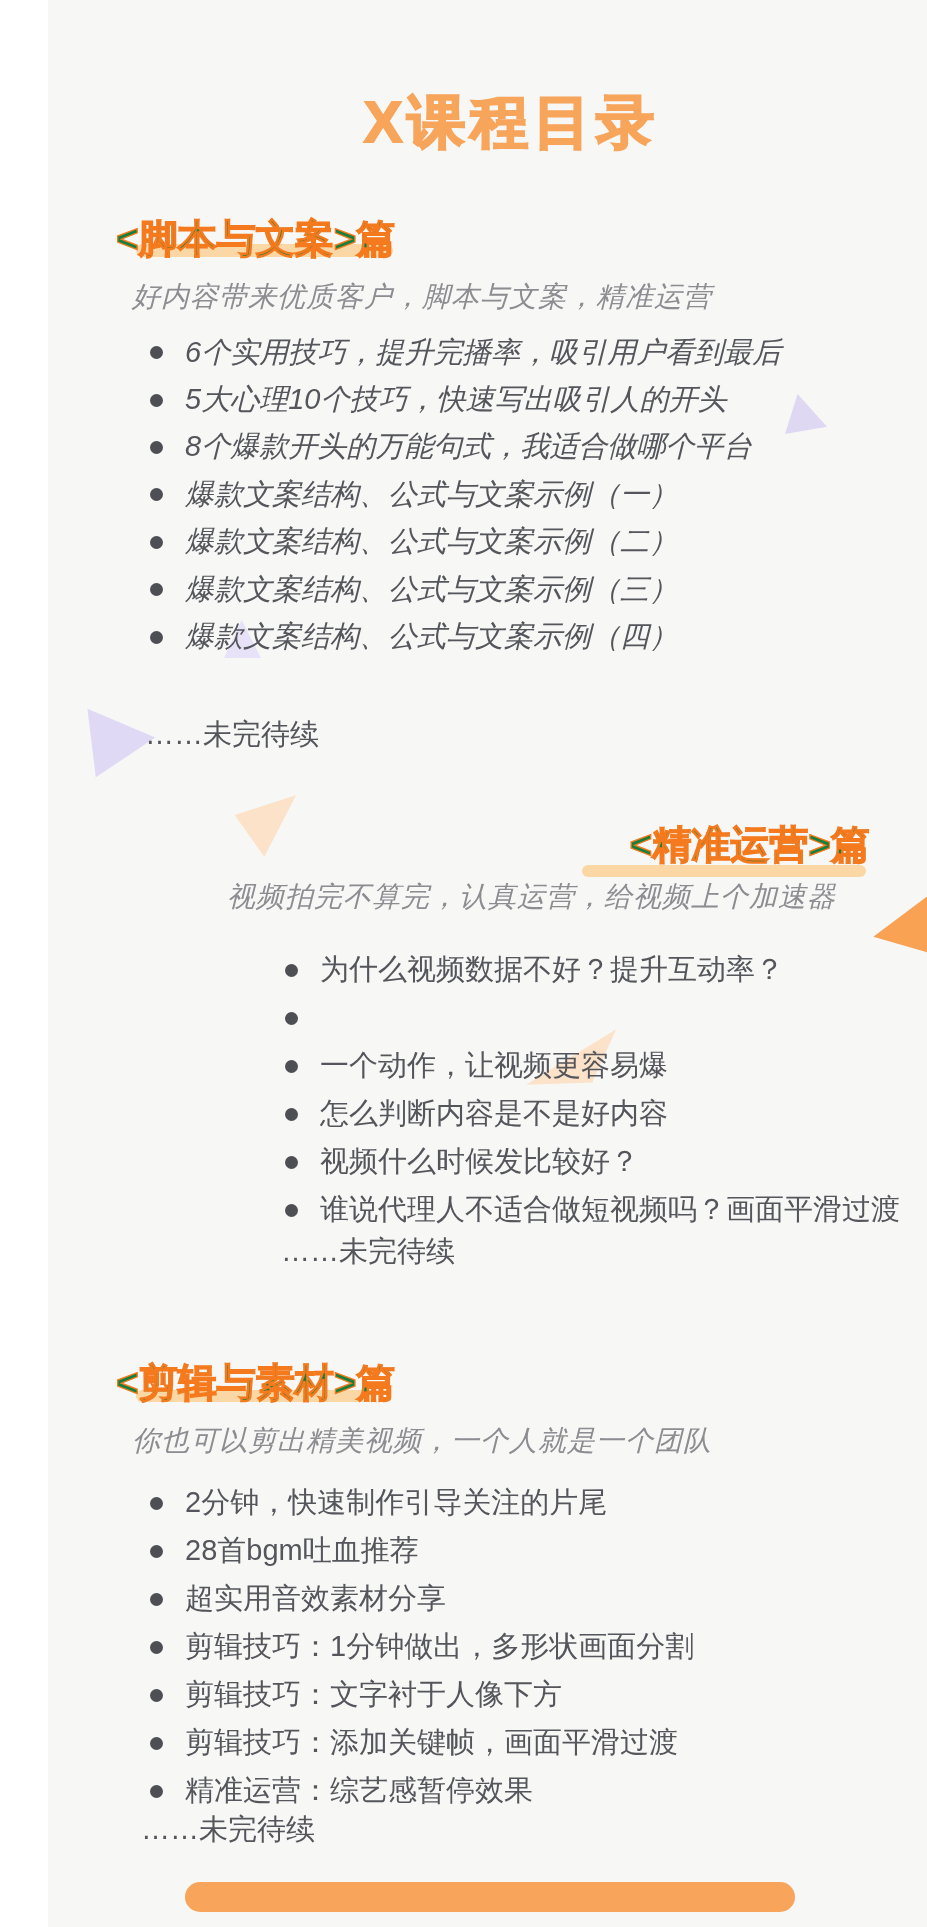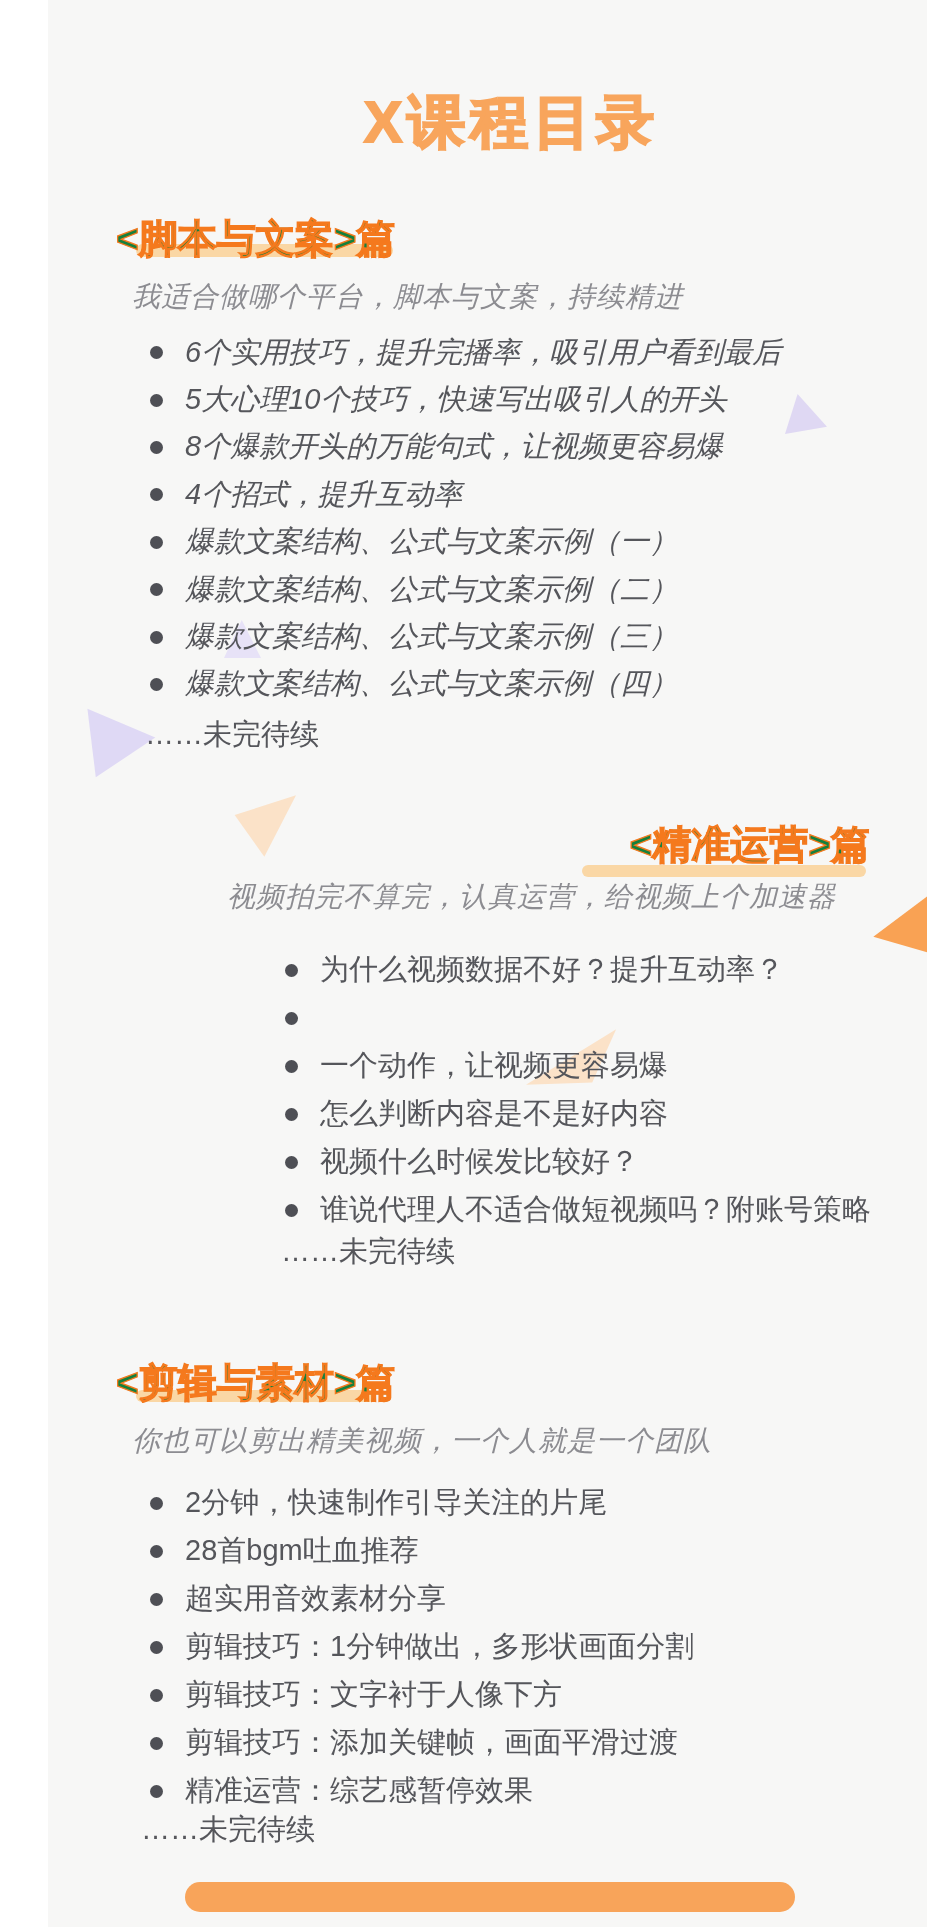--- a/index.html
+++ b/index.html
@@ -108,37 +108,33 @@
 
   <div class="tri tri-lav-topright"></div>
   <div class="tri tri-lav-small"></div>
   <div class="tri tri-lav-left"></div>
   <div class="tri tri-peach-down"></div>
   <div class="tri tri-orange-right"></div>
   <div class="tri tri-peach-behind"></div>
 
   <h2 class="sec-header s1-header">&lt;脚本与文案&gt;篇</h2>
   <div class="hl-bar s1-bar"></div>
-  <div class="subtitle s1-sub">我适合做哪个平台，脚本与文案，持续精进</div>
+  <div class="subtitle s1-sub">好内容带来优质客户，脚本与文案，精准运营</div>
   <ul class="items sec1 s1-list">
       <li class="item">
         <span class="dot"></span>
         <span class="item-text">6个实用技巧，提升完播率，吸引用户看到最后</span>
       </li>
       <li class="item">
         <span class="dot"></span>
         <span class="item-text">5大心理10个技巧，快速写出吸引人的开头</span>
       </li>
       <li class="item">
         <span class="dot"></span>
-        <span class="item-text">8个爆款开头的万能句式，让视频更容易爆</span>
-      </li>
-      <li class="item">
-        <span class="dot"></span>
-        <span class="item-text">4个招式，提升互动率</span>
+        <span class="item-text">8个爆款开头的万能句式，我适合做哪个平台</span>
       </li>
       <li class="item">
         <span class="dot"></span>
         <span class="item-text">爆款文案结构、公式与文案示例（一）</span>
       </li>
       <li class="item">
         <span class="dot"></span>
         <span class="item-text">爆款文案结构、公式与文案示例（二）</span>
       </li>
       <li class="item">
@@ -172,21 +168,21 @@
       <li class="item">
         <span class="dot"></span>
         <span class="item-text">怎么判断内容是不是好内容</span>
       </li>
       <li class="item">
         <span class="dot"></span>
         <span class="item-text">视频什么时候发比较好？</span>
       </li>
       <li class="item">
         <span class="dot"></span>
-        <span class="item-text">谁说代理人不适合做短视频吗？附账号策略</span>
+        <span class="item-text">谁说代理人不适合做短视频吗？画面平滑过渡</span>
       </li>
     </ul>
   <div class="more s2-more">……未完待续</div>
 
   <h2 class="sec-header s3-header">&lt;剪辑与素材&gt;篇</h2>
   <div class="hl-bar s3-bar"></div>
   <div class="subtitle s3-sub">你也可以剪出精美视频，一个人就是一个团队</div>
   <ul class="items s3-list">
       <li class="item">
         <span class="dot"></span>

